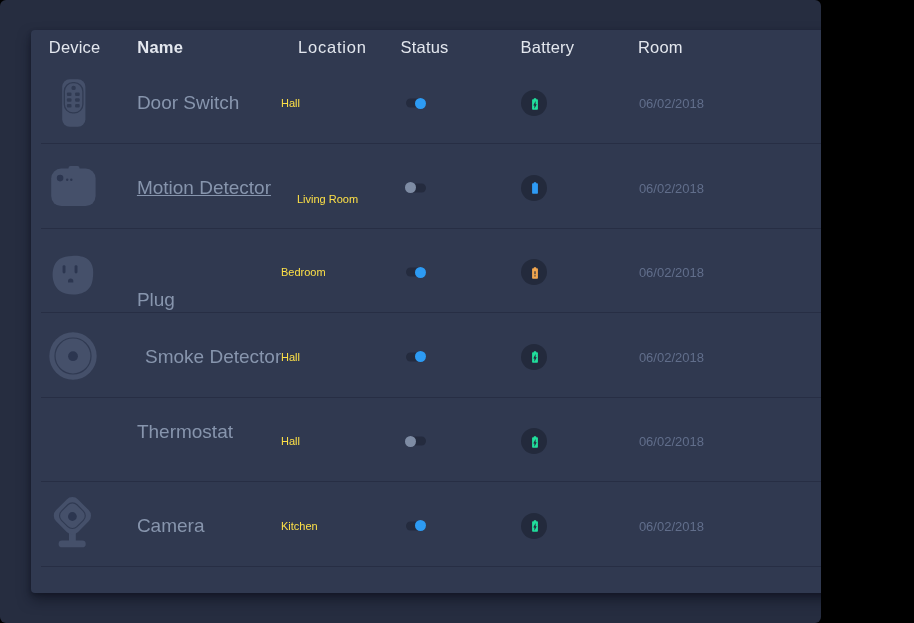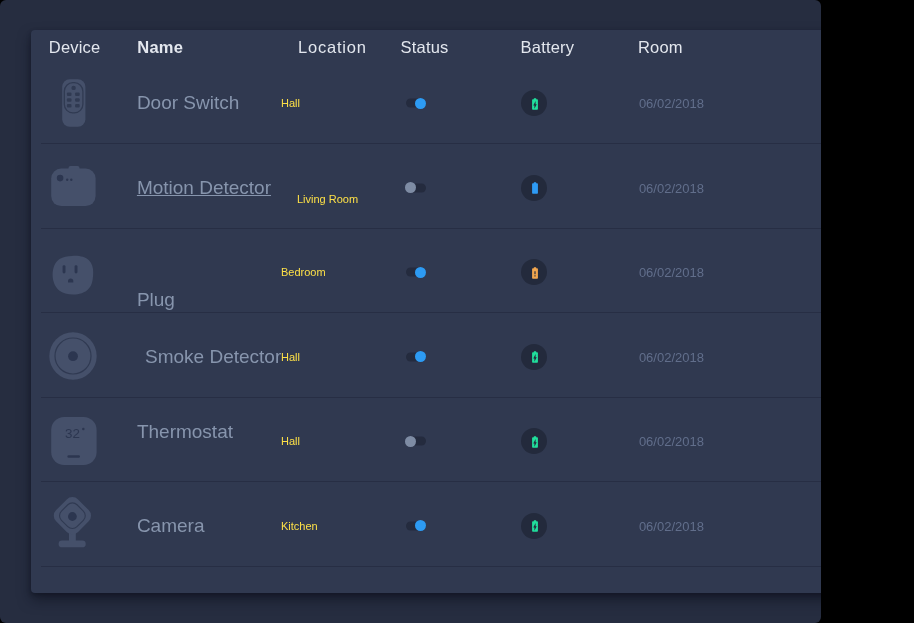--- a/index.html
+++ b/index.html
@@ -139,28 +139,20 @@
           <path d="M15.67 4H14V2h-4v2H8.33C7.6 4 7 4.6 7 5.33v15.33C7 21.4 7.6 22 8.33 22h7.33c.74 0 1.34-.6 1.34-1.33V5.33C17 4.6 16.4 4 15.67 4zM11 20v-5.5H9L13 7v5.5h2L11 20z"></path>
         </svg>
     </div>
     <div class="date" style="left:607.9px;top:326.6px;">06/02/2018</div>
     <div class="dots" style="top:326.6px;">
         <div class="dot"></div>
         <div class="dot"></div>
         <div class="dot"></div>
       </div>
 
-    <div class="icon" style="left:19.5px;top:387px;">
-      <svg width="46" height="48" viewBox="0 0 46 48">
-        <rect x="0.2" y="0" width="45.4" height="48" rx="13" fill="#45506a"></rect>
-        <text x="14" y="21" font-family="Liberation Sans, sans-serif" font-size="13.4" fill="#2c3650">32</text>
-        <circle cx="32.3" cy="11.9" r="1.25" fill="#2c3650"></circle>
-        <rect x="16.4" y="38.3" width="12.6" height="2.5" rx="1.25" fill="#2c3650"></rect>
-      </svg>
-    </div>
     <div class="name" style="left:105.9px;top:402px;">Thermostat</div>
     <div class="loc" style="left:250px;top:411.1px;">Hall</div>
     <div class="toggle" style="top:411.1px;">
         <div class="knob off"></div>
       </div>
     <div class="batt" style="top:411.1px;">
       <svg width="14" height="14" viewBox="0 0 24 24" fill="#20df9c">
           <path d="M15.67 4H14V2h-4v2H8.33C7.6 4 7 4.6 7 5.33v15.33C7 21.4 7.6 22 8.33 22h7.33c.74 0 1.34-.6 1.34-1.33V5.33C17 4.6 16.4 4 15.67 4zM11 20v-5.5H9L13 7v5.5h2L11 20z"></path>
         </svg>
     </div>

